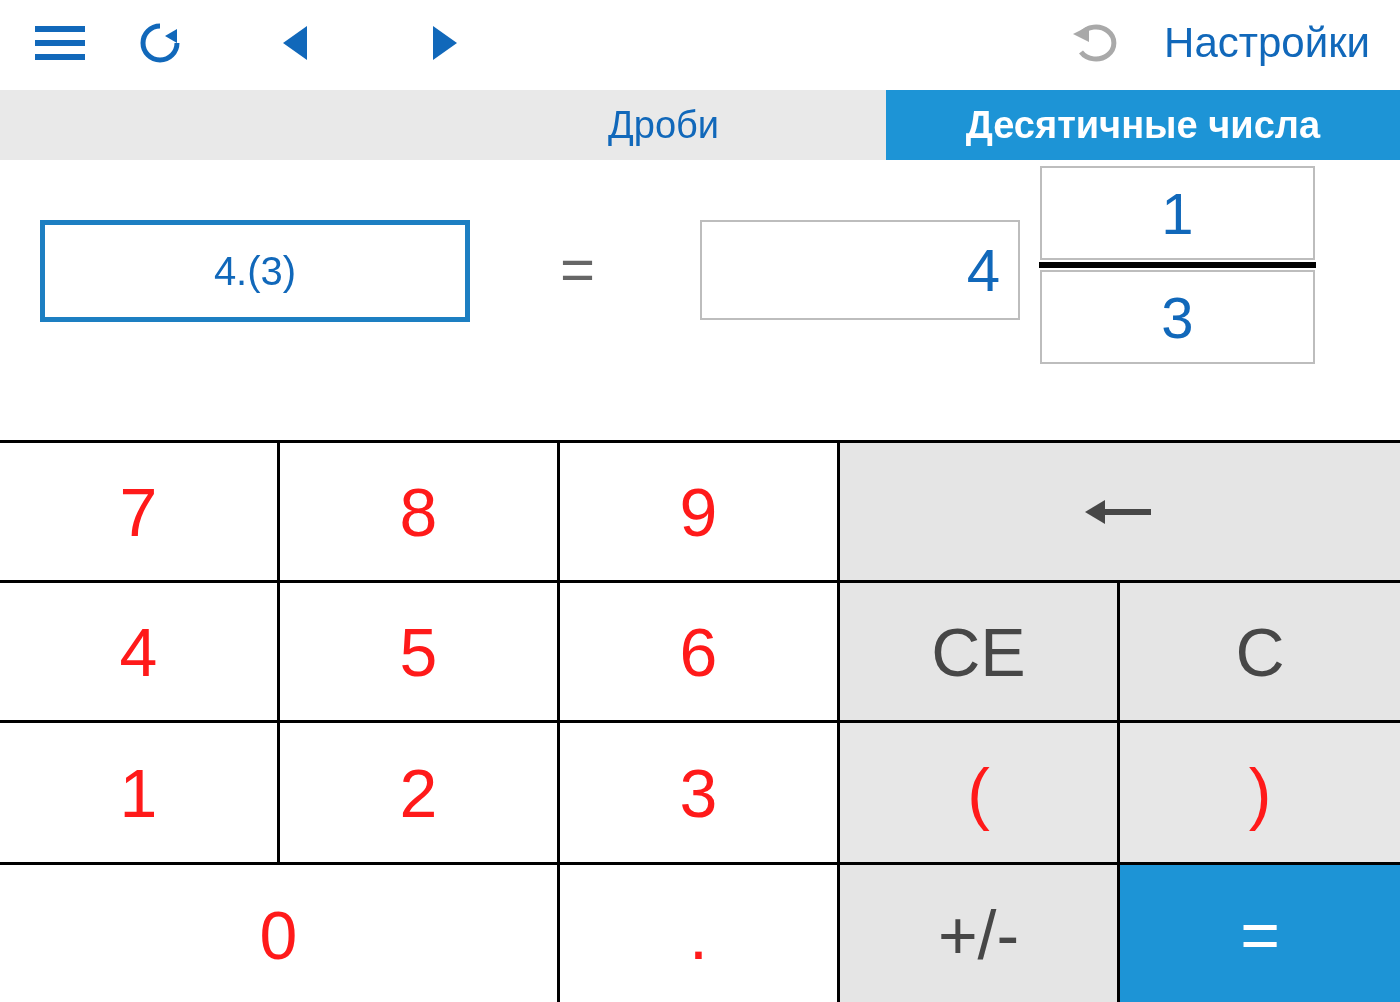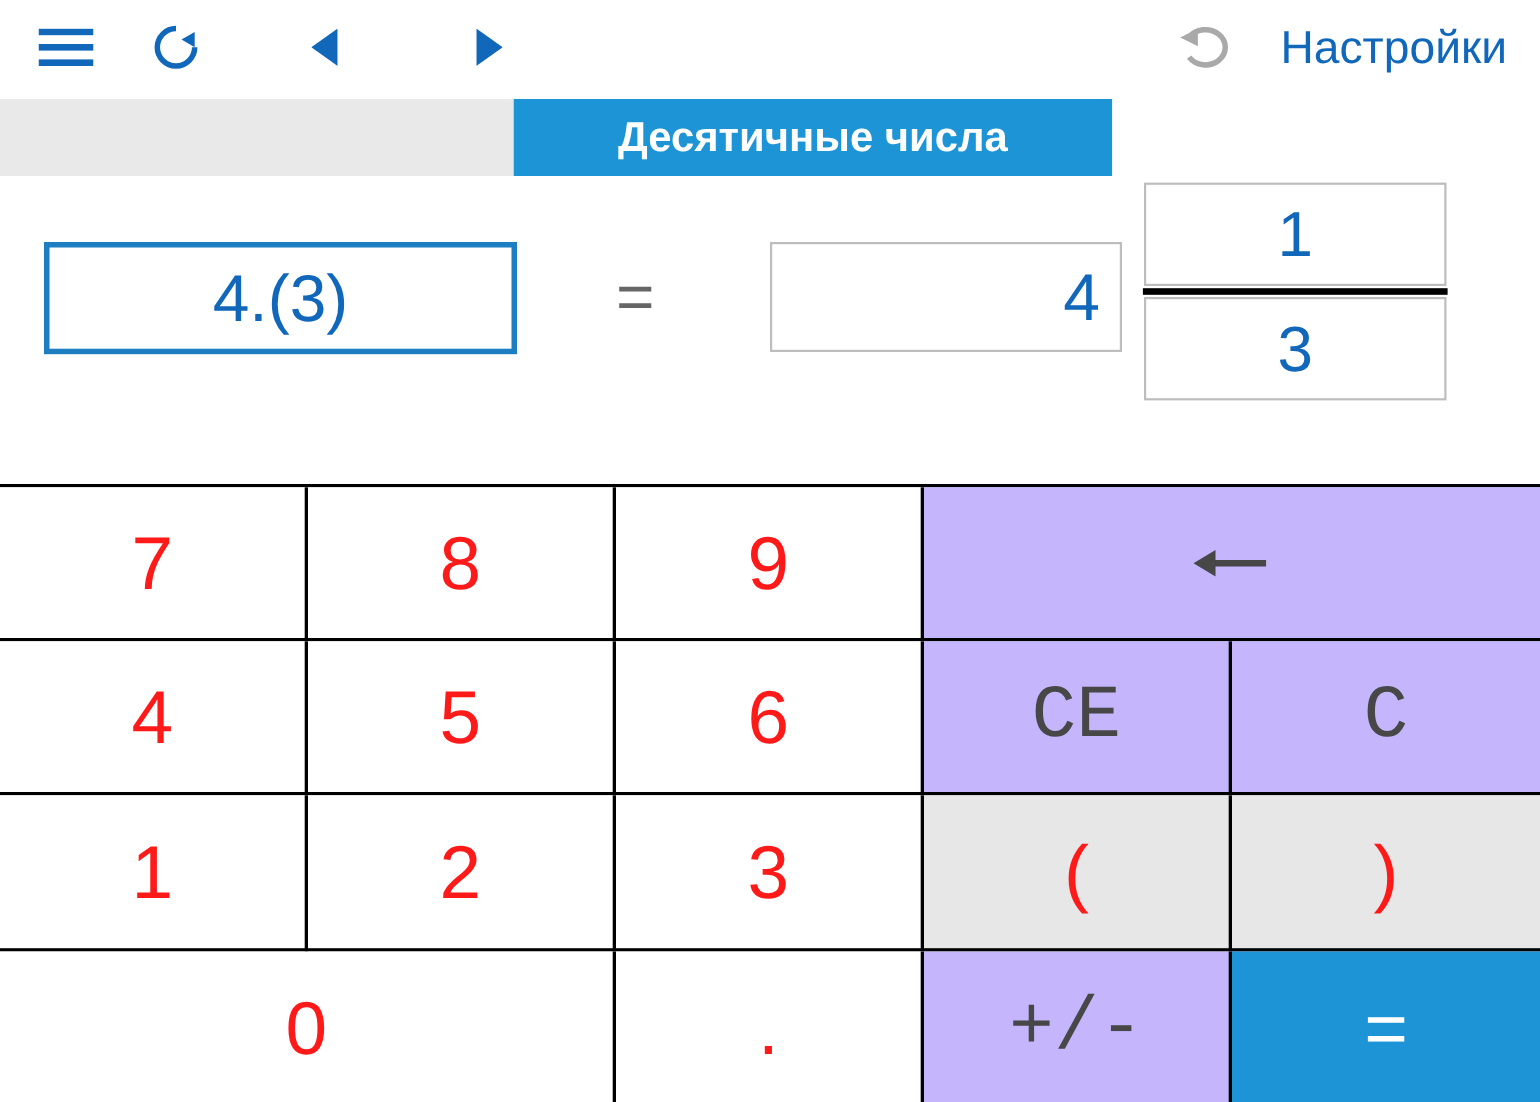--- a/index.html
+++ b/index.html
@@ -56,21 +56,21 @@
     position: relative;
   }
   .decimal-box {
     position: absolute;
     left: 40px; top: 60px;
     width: 430px; height: 102px;
     border: 5px solid #1d7fc2;
     display: flex;
     align-items: center;
     justify-content: center;
-    font-size: 60px;
+    font-size: 40px;
     color: #1168ba;
   }
   .equals {
     position: absolute;
     left: 560px; top: 75px;
     font-size: 60px;
     color: #666;
   }
   .whole-box {
     position: absolute;
@@ -118,21 +118,21 @@
     border-right: 3px solid #000;
     border-bottom: 3px solid #000;
     display: flex;
     align-items: center;
     justify-content: center;
     font-size: 68px;
     cursor: pointer;
     user-select: none;
   }
   .key.num  { background: #fff; color: #ff1a1a; }
-  .key.gray { background: #c4b5fd; color: #474747; font-family: Liberation Mono, monospace; }
+  .key.gray { background: #e5e5e5; color: #474747; }
   .key.red-on-gray { background: #e7e7e7; color: #ff1a1a; }
   .key.blue { background: #1d94d6; color: #fff; }
   .key.span2 { grid-column: span 2; }
   .key:last-child, .key.last { border-right: none; }
 
   svg { display: block; }
 </style>
 </head>
 <body>
 
@@ -165,20 +165,21 @@
     <svg width="50" height="42" viewBox="0 0 50 42">
       <path d="M12 30 A18 16 0 1 0 12 12" fill="none" stroke="#a9a9a9" stroke-width="5"></path>
       <polygon points="4,12 20,4 20,20" fill="#a9a9a9"></polygon>
     </svg>
   </div>
   <div class="settings-link">Настройки</div>
 </div>
 
 <div class="tabs">
   <div class="tab tab-blank"></div>
+  <div class="tab tab-frac">Дроби</div>
   <div class="tab tab-dec">Десятичные числа</div>
 </div>
 
 <div class="expr-area">
   <div class="decimal-box">4.(3)</div>
   <div class="equals">=</div>
   <div class="whole-box">4</div>
   <div class="frac">
     <div class="num">1</div>
     <div class="bar"></div>

